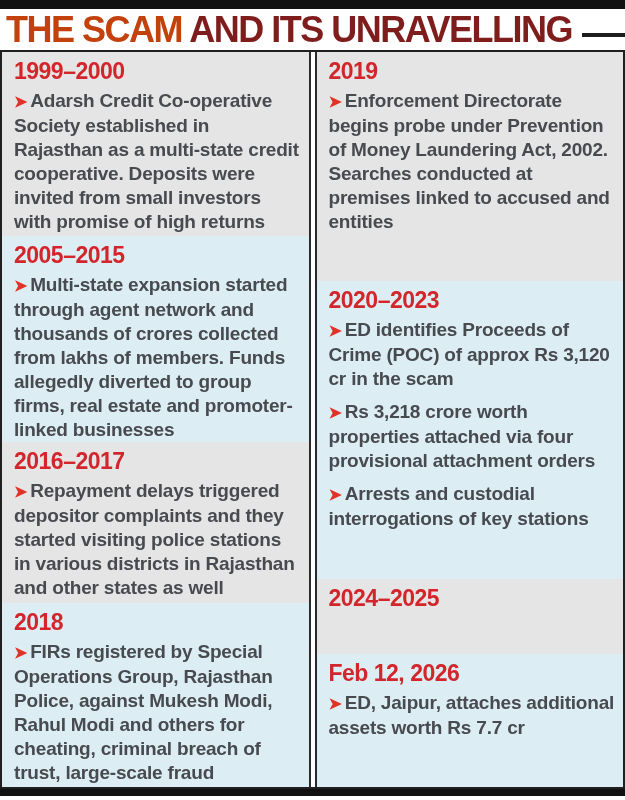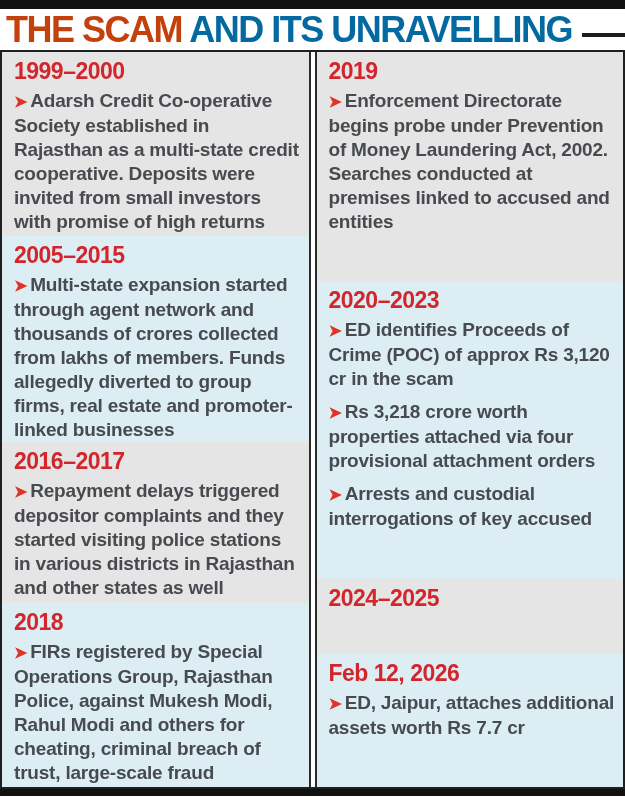--- a/index.html
+++ b/index.html
@@ -15,21 +15,21 @@
     height:41px;
     display:flex;align-items:center;
     padding-left:6px;background:#ffffff;
   }
   .title-row h1{
     margin:0;font-size:36px;line-height:40px;
     font-weight:bold;letter-spacing:-1.5px;
     white-space:nowrap;
   }
   .title-highlight{color:#c2410c;}
-  .title-rest{color:#0369a1;}
+  .title-rest{color:#7f1d1d;}
   .title-rule{
     flex:1;height:4px;background:#1d1d1d;
     margin:10px 0 0 10px;align-self:center;
   }
   .timeline-box{
     height:739px;box-sizing:border-box;
     border:2px solid #1f1f1f;
     display:flex;background:#ffffff;
     overflow:hidden;
   }
@@ -94,21 +94,21 @@
   <div class="divider"></div>
   <div class="col">
       <section class="sec white">
         <h2 class="period">2019</h2>
         <p class="bullet"><span class="arrow">➤</span><span>Enforcement Directorate begins probe under Prevention of Money Laundering Act, 2002. Searches conducted at premises linked to accused and entities</span></p>
       </section>
       <section class="sec blue">
         <h2 class="period">2020–2023</h2>
         <p class="bullet"><span class="arrow">➤</span><span>ED identifies Proceeds of Crime (POC) of approx Rs 3,120 cr in the scam</span></p>
         <p class="bullet"><span class="arrow">➤</span><span>Rs 3,218 crore worth properties attached via four provisional attachment orders</span></p>
-        <p class="bullet"><span class="arrow">➤</span><span>Arrests and custodial interrogations of key accused</span></p>
+        <p class="bullet"><span class="arrow">➤</span><span>Arrests and custodial interrogations of key stations</span></p>
       </section>
       <section class="sec white">
         <h2 class="period">2024–2025</h2>
       </section>
       <section class="sec blue">
         <h2 class="period">Feb 12, 2026</h2>
         <p class="bullet"><span class="arrow">➤</span><span>ED, Jaipur, attaches additional assets worth Rs 7.7 cr</span></p>
       </section>
     </div>
 </div>

